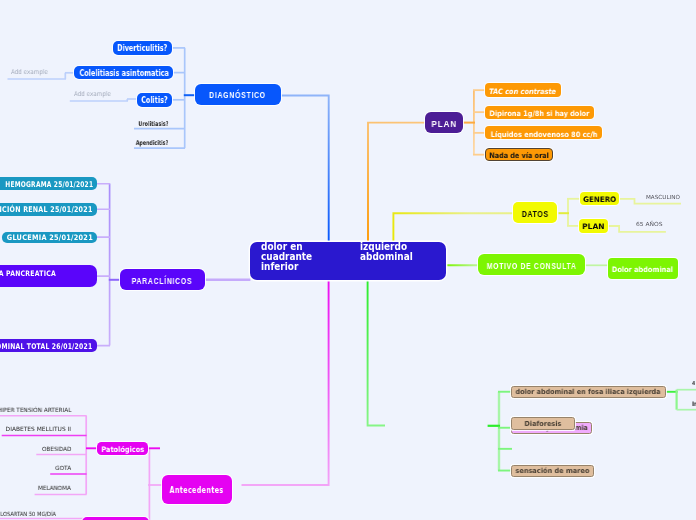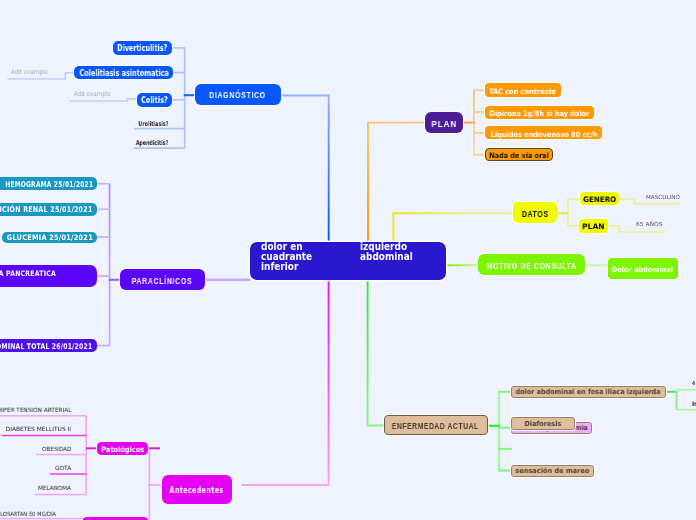--- a/index.html
+++ b/index.html
@@ -176,23 +176,20 @@
     <div class="node" style="left: 579.3px; top: 219.3px; width: 28.5px; height: 13.5px; background: rgb(242, 250, 2); border-radius: 4px; box-shadow: rgba(255, 255, 255, 0.85) 0px 0px 0px 1px;">
       <span style="font-size: 7.6px; font-weight: bold; letter-spacing: 0px; color: rgb(10, 10, 10); display: inline-block; transform: scaleX(0.98429); white-space: nowrap; position: relative; top: 1.1px;">PLAN</span>
     </div>
     <div class="lbl" style="left: 635.5px; top: 222.4px; font-size: 5.6px; color: rgb(84, 84, 92); font-weight: normal; letter-spacing: 0px; transform: scaleX(1.06935); transform-origin: left center;">65 AÑOS</div>
     <div class="node" style="left: 478px; top: 254.3px; width: 107.4px; height: 20.5px; background: rgb(125, 245, 2); border-radius: 6px; box-shadow: rgba(255, 255, 255, 0.85) 0px 0px 0px 1px;">
       <span style="font-size: 8.6px; font-weight: bold; letter-spacing: 0.9px; color: rgb(255, 255, 255); display: inline-block; transform: scaleX(0.791834); white-space: nowrap; position: relative; top: 1.3px; font-family: &quot;Liberation Sans&quot;, sans-serif;">MOTIVO DE CONSULTA</span>
     </div>
     <div class="node" style="left: 607.6px; top: 258.2px; width: 70.2px; height: 21px; background: rgb(125, 245, 2); border-radius: 4px; box-shadow: rgba(255, 255, 255, 0.85) 0px 0px 0px 1px; justify-content: center;">
       <span style="font-size: 7.4px; font-weight: bold; letter-spacing: 0px; color: rgb(255, 255, 255); display: inline-block; transform: scaleX(0.889334); white-space: nowrap; position: relative; top: 1.4px;">Dolor abdominal</span>
     </div>
-    <div class="node" style="left: 383.6px; top: 415.2px; width: 104px; height: 19.8px; background: rgb(223, 190, 158); border-radius: 4px; box-shadow: rgba(255, 255, 255, 0.85) 0px 0px 0px 1px; border: 1.1px solid rgb(107, 91, 71);">
-      <span style="font-size: 9px; font-weight: bold; letter-spacing: 0.7px; color: rgb(74, 64, 53); display: inline-block; transform: scaleX(0.758538); white-space: nowrap; position: relative; top: 1.4px; font-family: &quot;Liberation Sans&quot;, sans-serif;">ENFERMEDAD ACTUAL</span>
-    </div>
     <div class="node" style="left: 510.7px; top: 386px; width: 155.4px; height: 11.5px; background: rgb(223, 190, 158); border-radius: 2.6px; box-shadow: rgba(255, 255, 255, 0.85) 0px 0px 0px 1px; border: 1px solid rgb(151, 131, 107);">
       <span style="font-size: 7px; font-weight: bold; letter-spacing: 0px; color: rgb(74, 64, 53); display: inline-block; transform: scaleX(0.917177); white-space: nowrap; position: relative; top: 1.1px;">dolor abdominal en fosa iliaca izquierda</span>
     </div>
     <div class="node" style="left: 511.1px; top: 421.8px; width: 81px; height: 11.9px; background: #f0abfc; border-radius: 2.6px; box-shadow: rgba(255, 255, 255, 0.85) 0px 0px 0px 1px; border: 1px solid rgb(151, 131, 107);">
       <span style="font-size: 7px; font-weight: bold; letter-spacing: 0px; color: rgb(74, 64, 53); display: inline-block; transform: scaleX(0.925115); white-space: nowrap; position: relative; top: 1.1px;">Astenia y adenamia</span>
     </div>
     <div class="node" style="left: 511.1px; top: 417px; width: 64px; height: 12.9px; background: rgb(223, 190, 158); border-radius: 2.6px; box-shadow: rgba(255, 255, 255, 0.85) 0px 0px 0px 1px; border: 1px solid rgb(151, 131, 107);">
       <span style="font-size: 7px; font-weight: bold; letter-spacing: 0px; color: rgb(74, 64, 53); display: inline-block; transform: scaleX(0.928667); white-space: nowrap; position: relative; top: 1.1px;">Diaforesis</span>
     </div>
     <div class="node" style="left: 511.1px; top: 464.5px; width: 82.6px; height: 12.1px; background: rgb(223, 190, 158); border-radius: 2.6px; box-shadow: rgba(255, 255, 255, 0.85) 0px 0px 0px 1px; border: 1px solid rgb(151, 131, 107);">

